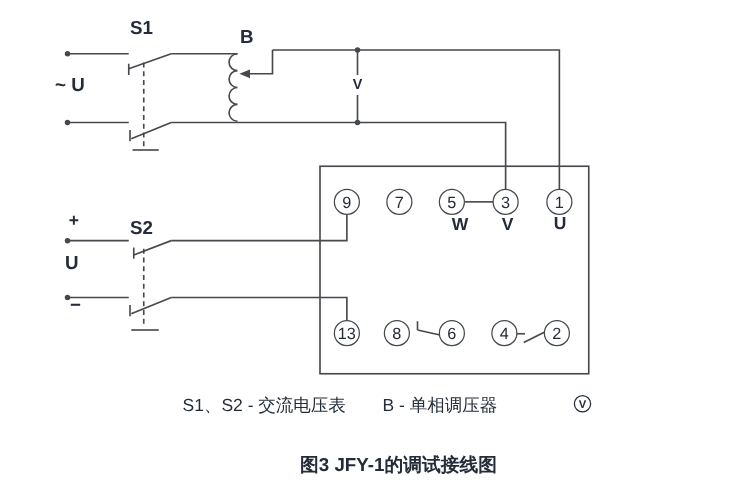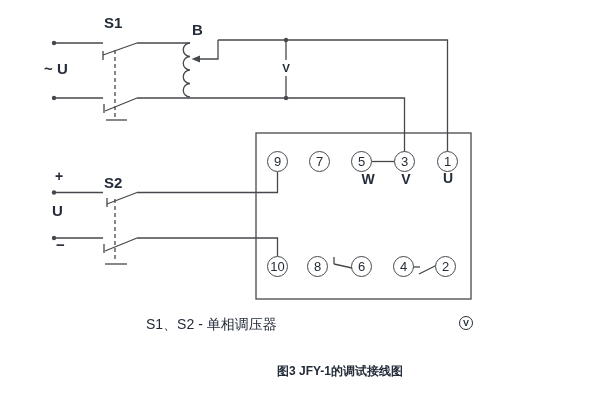--- a/index.html
+++ b/index.html
@@ -32,22 +32,22 @@
     position:absolute; left:279px; top:61px; width:14px; height:14px;
     display:flex; align-items:center; justify-content:center;
     font-size:11.5px; font-weight:700;
   }
   .legend-item { position:absolute; font-size:14px; font-weight:500; display:flex; align-items:center; white-space:nowrap; }
   .vm-circle {
     width:14px; height:14px; box-sizing:border-box; border:1.2px solid var(--text);
     border-radius:50%; display:inline-flex; align-items:center; justify-content:center;
     font-size:9px; font-weight:700; margin-right:2px; flex:none;
   }
-  .caption { position:absolute; left:240px; top:363px; width:200px; text-align:center;
-    font-size:12px; font-weight:600; white-space:nowrap; }
+  .caption { position:absolute; left:240px; top:363px; width:200px; text-align:left;
+    font-size:15px; font-weight:600; white-space:nowrap; }
 </style>
 </head>
 <body>
 
 <div class="stage">
 
   <svg class="circuit" width="600" height="400" viewBox="0 0 600 400">
 
     <g>
       <circle class="dot" cx="54" cy="43" r="2.2"></circle>
@@ -120,32 +120,35 @@
   <div class="lbl sz15" style="left:56px;top:237px">−</div>
   <div class="lbl sz15" style="left:192px;top:22px">B</div>
   <div class="vmeter-v">V</div>
 
   <div class="term" style="left:267px;top:151px">9</div>
   <div class="term" style="left:309px;top:151px">7</div>
   <div class="term" style="left:351px;top:151px">5</div>
   <div class="term" style="left:394px;top:151px">3</div>
   <div class="term" style="left:437px;top:151px">1</div>
 
-  <div class="term" style="left:267px;top:256px">10</div>
+  <div class="term" style="left:267px;top:256px">13</div>
   <div class="term" style="left:307px;top:256px">8</div>
   <div class="term" style="left:351px;top:256px">6</div>
   <div class="term" style="left:393px;top:256px">4</div>
   <div class="term" style="left:435px;top:256px">2</div>
 
   <div class="phase" style="left:358px;top:171px">W</div>
   <div class="phase" style="left:396px;top:171px">V</div>
   <div class="phase" style="left:438px;top:170px">U</div>
 
   <div class="legend-item" style="left:146px;top:316px">
-    <span>S1、S2 - 单相调压器</span>
+    <span>S1、S2 - 交流电压表</span>
+  </div>
+  <div class="legend-item" style="left:306px;top:316px">
+    <span>B - 单相调压器</span>
   </div>
   <div class="legend-item" style="left:459px;top:316px">
     <span class="vm-circle">
         <span>V</span>
       </span>
   </div>
 
   <div class="caption">图3  JFY-1的调试接线图</div>
 
 </div>

